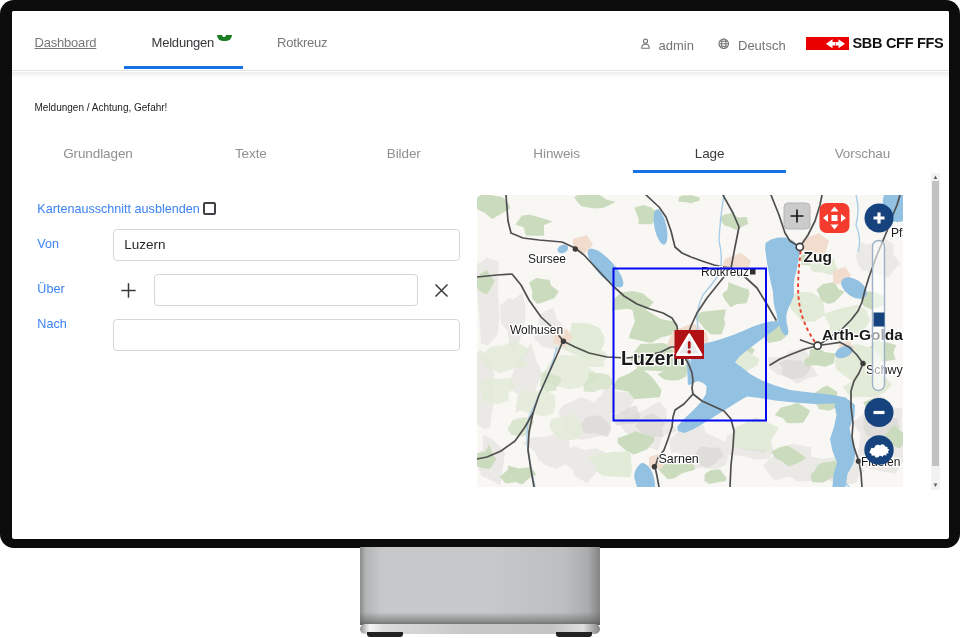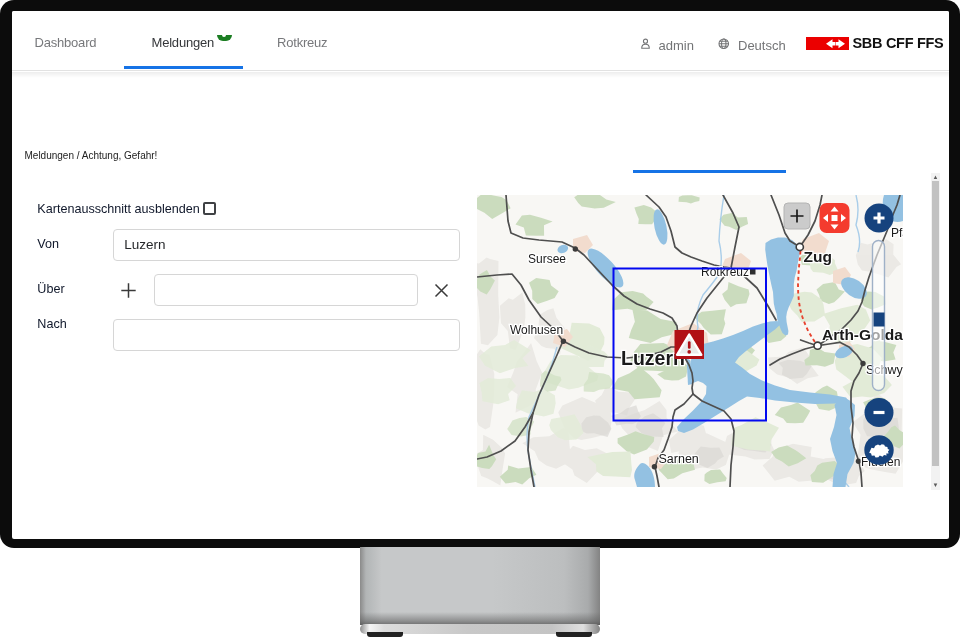--- a/index.html
+++ b/index.html
@@ -22,44 +22,44 @@
   .nav-item { position:absolute; top:24.5px; font-size:13px; letter-spacing:-0.2px; color:#77787b; }
   .nav-item.active { color:#35373a; }
   .underline-nav { position:absolute; left:112.5px; top:55px; width:119px; height:3px; background:#1673e6; z-index:6; }
   .badge { position:absolute; left:205.5px; top:24.5px; width:14.5px; height:6px; background:#1b7d22; border-radius:0 0 9px 9px; z-index:6; }
   .badge:after { content:""; position:absolute; left:5.2px; top:0; width:4px; height:2px; background:#fff; border-radius:0 0 3px 3px; }
   .uicon { position:absolute; top:27px; }
   .utext { position:absolute; top:27px; font-size:13px; color:#737476; }
   .sbbflag { position:absolute; left:794.5px; top:26px; width:42.5px; height:13.5px; background:#eb0000; }
   .sbbtext { position:absolute; left:841px; top:24.5px; font-size:14.5px; font-weight:bold; color:#111; letter-spacing:-0.3px; white-space:nowrap; }
   
-  .crumb { position:absolute; left:13px; top:91.5px; font-size:10px; color:#222; z-index:3;margin-top:48px;}
+  .crumb { position:absolute; left:23px; top:91.5px; font-size:10px; color:#222; z-index:3;}
   
   .tabs { position:absolute; left:10px; top:135px; width:920px; height:26px; z-index:3; }
   .tab { position:absolute; top:0; width:152.9px; text-align:center; font-size:13.5px; letter-spacing:-0.1px; color:#8f9093; }
   .tab.active { color:#3a3c3f; }
   .underline-tab { position:absolute; left:621.6px; top:159.5px; width:153px; height:2.5px; background:#1673e6; z-index:3; }
   
-  .flabel { position:absolute; font-size:12.6px; color:#0f172a; z-index:3; white-space:nowrap; }
+  .flabel { position:absolute; font-size:12.6px; color:#3b82f6; z-index:3; white-space:nowrap; }
   .checkbox { position:absolute; left:191px; top:191.5px; width:13px; height:13px; border:2px solid #3f4144; border-radius:2px; background:#fff; z-index:3; }
   .finput { position:absolute; border:1px solid #d6d6d6; border-radius:4px; background:#fff; font-size:13.5px; color:#26282b; padding-left:10px; line-height:30px; z-index:3; }
   
   .map { position:absolute; left:465.5px; top:184.5px; width:426px; height:292px; overflow:hidden; z-index:2; }
   
   .sb-track { position:absolute; left:919.5px; top:162.5px; width:9px; height:317px; background:#f2f2f2; z-index:6; }
   .sb-thumb { position:absolute; left:920.5px; top:170px; width:7px; height:285px; background:#c2c2c2; z-index:7; }
   .sb-arrow { position:absolute; left:919.5px; width:9px; font-size:6px; color:#5a5a5a; text-align:center; z-index:8; }
 </style>
 </head>
 <body>
 <div class="monitor">
   <div class="screen">
 
     <div class="nav">
-      <span class="nav-item" style="left:23px;">Dashboard</span>
+      <span class="nav-item" style="left:23px;text-decoration:underline;">Dashboard</span>
       <span class="nav-item active" style="left:140px;text-align:center;">Meldungen</span>
       <span class="nav-item" style="left:265.5px;">Rotkreuz</span>
       <svg class="uicon" style="left:628.5px;top:27.5px;" width="11" height="11" viewBox="0 0 14 14" fill="none" stroke="#737476" stroke-width="1.4">
         <circle cx="7" cy="4" r="2.6"></circle>
           <path d="M2.2 13 C2.2 9.8 4.3 8 7 8 C9.7 8 11.8 9.8 11.8 13 Z"></path>
       </svg>
       <span class="utext" style="left:647px;">admin</span>
       <svg class="uicon" style="left:706px;top:27.5px;" width="11.5" height="11.5" viewBox="0 0 14 14" fill="none" stroke="#737476" stroke-width="1.3">
         <circle cx="7" cy="7" r="5.8"></circle>
           <ellipse cx="7" cy="7" rx="2.7" ry="5.8"></ellipse>
@@ -72,20 +72,28 @@
         </svg>
       </div>
       <span class="sbbtext">SBB CFF FFS</span>
     </div>
     <div class="navshadow"></div>
     <div class="underline-nav"></div>
     <div class="badge"></div>
 
     <div class="crumb">Meldungen / Achtung, Gefahr!</div>
 
+    <div class="tabs">
+      <span class="tab" style="left:0;">Grundlagen</span>
+      <span class="tab" style="left:152.9px;">Texte</span>
+      <span class="tab" style="left:305.8px;">Bilder</span>
+      <span class="tab" style="left:458.7px;">Hinweis</span>
+      <span class="tab active" style="left:611.6px;">Lage</span>
+      <span class="tab" style="left:764.5px;">Vorschau</span>
+    </div>
     <div class="underline-tab"></div>
 
     <span class="flabel" style="left:25.8px; top:191.5px;">Kartenausschnitt ausblenden</span>
     <div class="checkbox"></div>
     <span class="flabel" style="left:25.8px; top:226px;">Von</span>
     <div class="finput" style="left:101.8px; top:218px; width:347px; height:32px;">Luzern</div>
     <span class="flabel" style="left:25.8px; top:271.5px;">Über</span>
     <svg style="position:absolute;left:109px;top:272px;z-index:3;" width="15" height="15" viewBox="0 0 15 15">
         <path d="M0.3,7.5 H14.7 M7.5,0.3 V14.7" stroke="#3a3a3a" stroke-width="1.5"></path>
       </svg>

